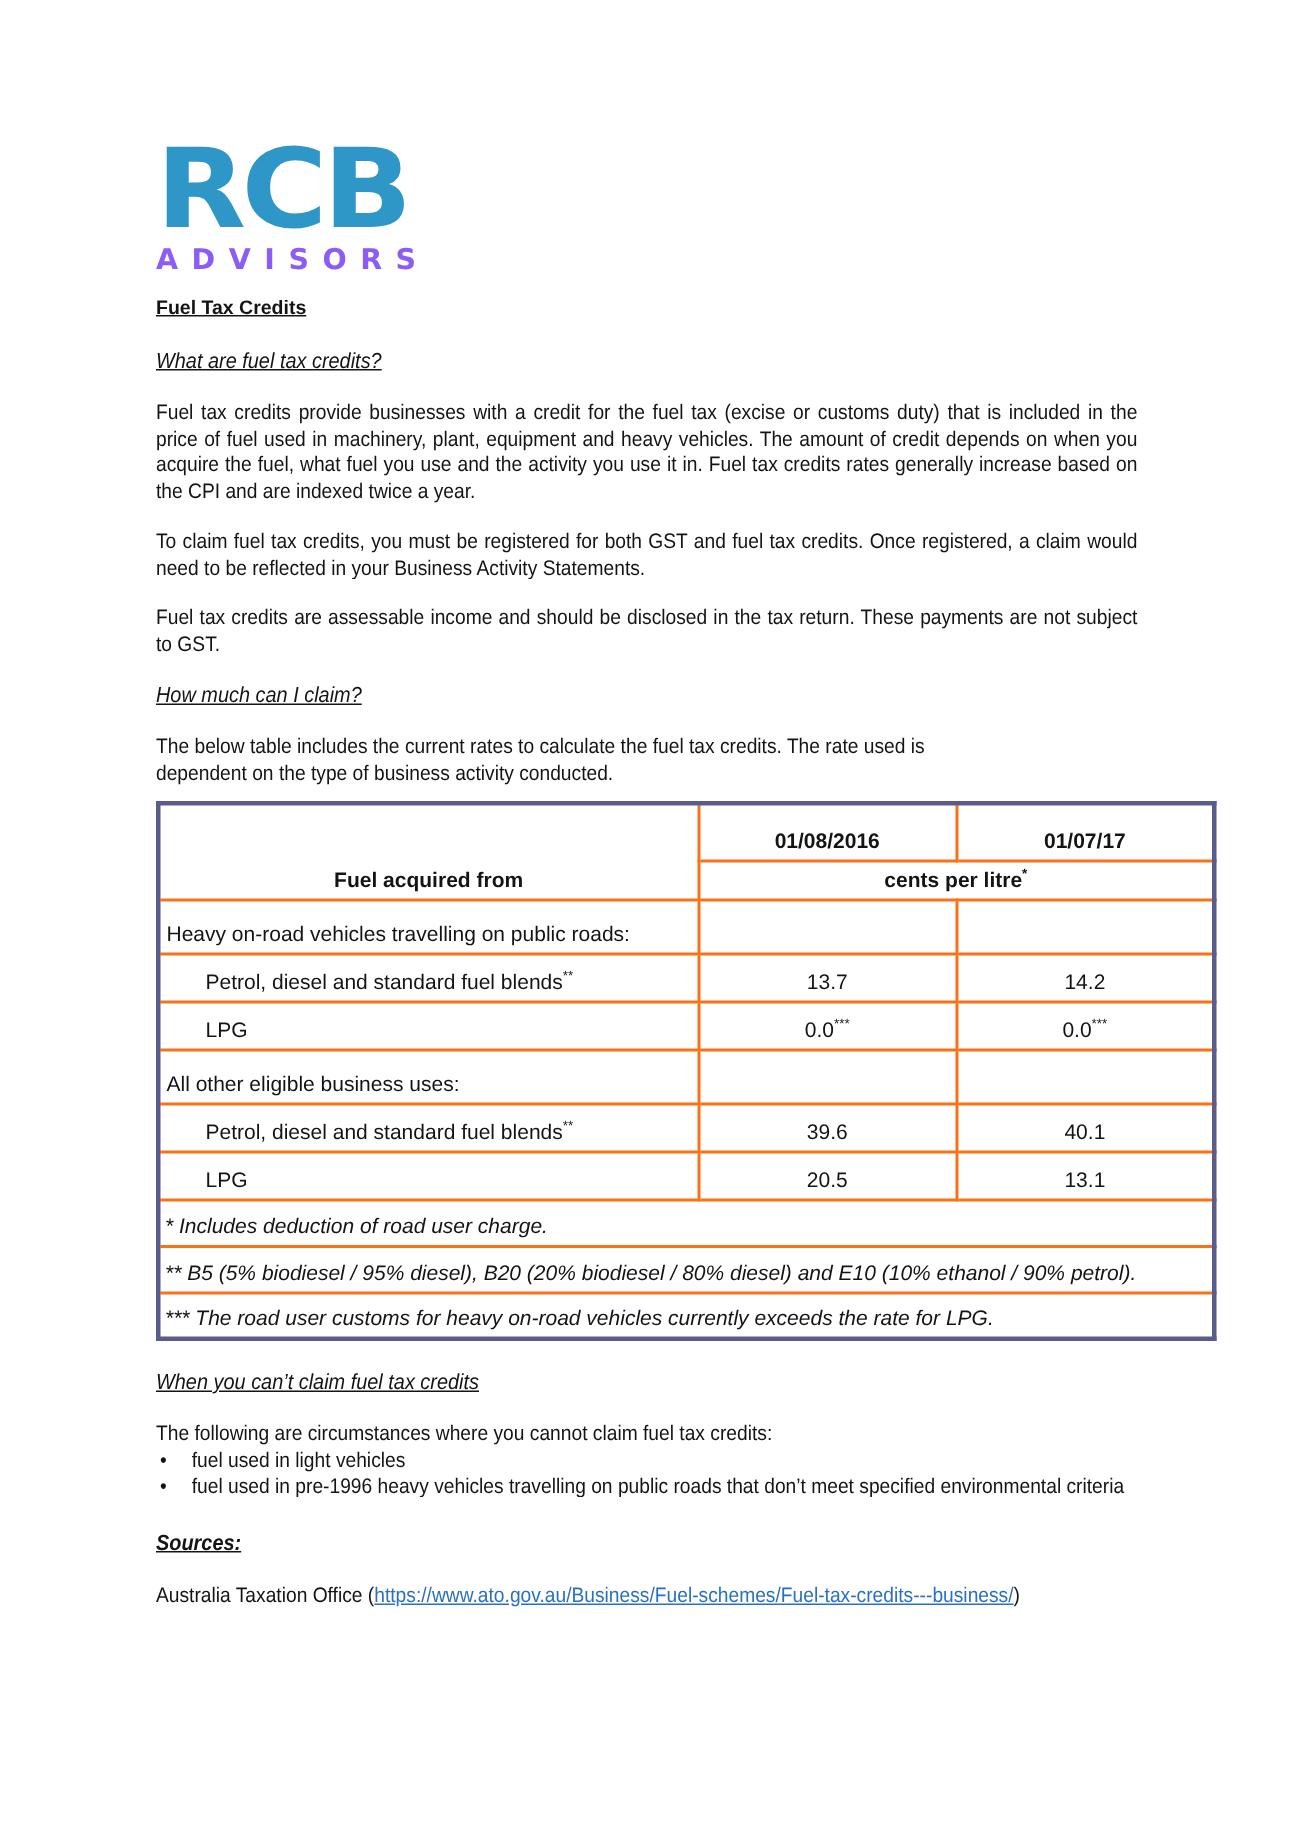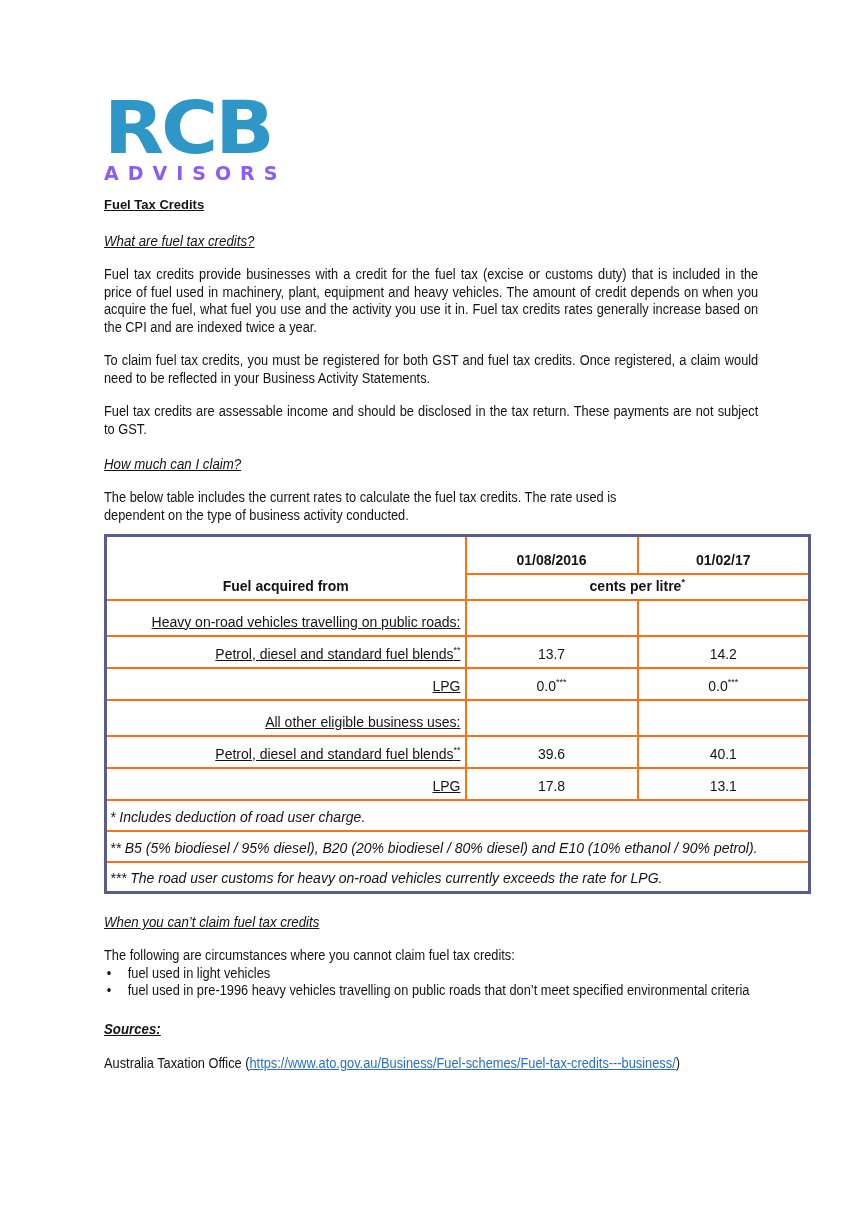--- a/index.html
+++ b/index.html
@@ -93,21 +93,21 @@
     vertical-align:bottom;
     padding:2px 4px 5px 4px;
   }
   td.hdr { font-weight:bold; text-align:center; }
   td.rowspan-label { vertical-align:middle; }
   tr.r-hdr1 td { height:38px; }
   tr.r-hdr2 td { height:26px; }
   tr.r-cat  td { height:36px; }
   tr.r-data td { height:32px; }
   tr.r-fn   td { height:31px; font-style:italic; padding-left:3px;margin-top:15px; }
-  td.lbl { text-align:right; padding-left:3px;text-decoration:underline; }
+  td.lbl { text-align:left; padding-left:3px; }
   td.lbl.ind { padding-left:30px; }
   td.val { text-align:center;margin-left:25px; }
   sup { font-size:9px; line-height:0; }
 
   
   .src { font-size:14px; line-height:18px; margin-top:16px; width:640px; }
   a.src-link { color:#2a70c2; text-decoration:underline; }
 </style>
 </head>
 <body>
@@ -134,21 +134,21 @@
     <table class="rates">
       <colgroup>
           <col style="width:360px">
           <col style="width:172px">
           <col style="width:172px">
         </colgroup>
       <tbody>
         <tr class="r-hdr1">
           <td class="hdr rowspan-label" rowspan="2">Fuel acquired from</td>
           <td class="hdr">01/08/2016</td>
-          <td class="hdr">01/02/17</td>
+          <td class="hdr">01/07/17</td>
         </tr>
         <tr class="r-hdr2">
           <td class="hdr" colspan="2"><span>cents per litre</span><sup>*</sup></td>
         </tr>
 
         <tr class="r-cat">
           <td class="lbl"><span>Heavy on-road vehicles travelling on public roads:</span></td>
           <td class="val"><span></span></td>
           <td class="val"><span></span></td>
         </tr>
@@ -167,21 +167,21 @@
           <td class="val"><span></span></td>
           <td class="val"><span></span></td>
         </tr>
         <tr class="r-data">
           <td class="lbl ind"><span>Petrol, diesel and standard fuel blends</span><sup>**</sup></td>
           <td class="val"><span>39.6</span><sup></sup></td>
           <td class="val"><span>40.1</span><sup></sup></td>
         </tr>
         <tr class="r-data">
           <td class="lbl ind"><span>LPG</span><sup></sup></td>
-          <td class="val"><span>17.8</span><sup></sup></td>
+          <td class="val"><span>20.5</span><sup></sup></td>
           <td class="val"><span>13.1</span><sup></sup></td>
         </tr>
 
         <tr class="r-fn">
           <td colspan="3">* Includes deduction of road user charge.</td>
         </tr>
         <tr class="r-fn">
           <td colspan="3">** B5 (5% biodiesel / 95% diesel), B20 (20% biodiesel / 80% diesel) and E10 (10% ethanol / 90% petrol).</td>
         </tr>
         <tr class="r-fn">

